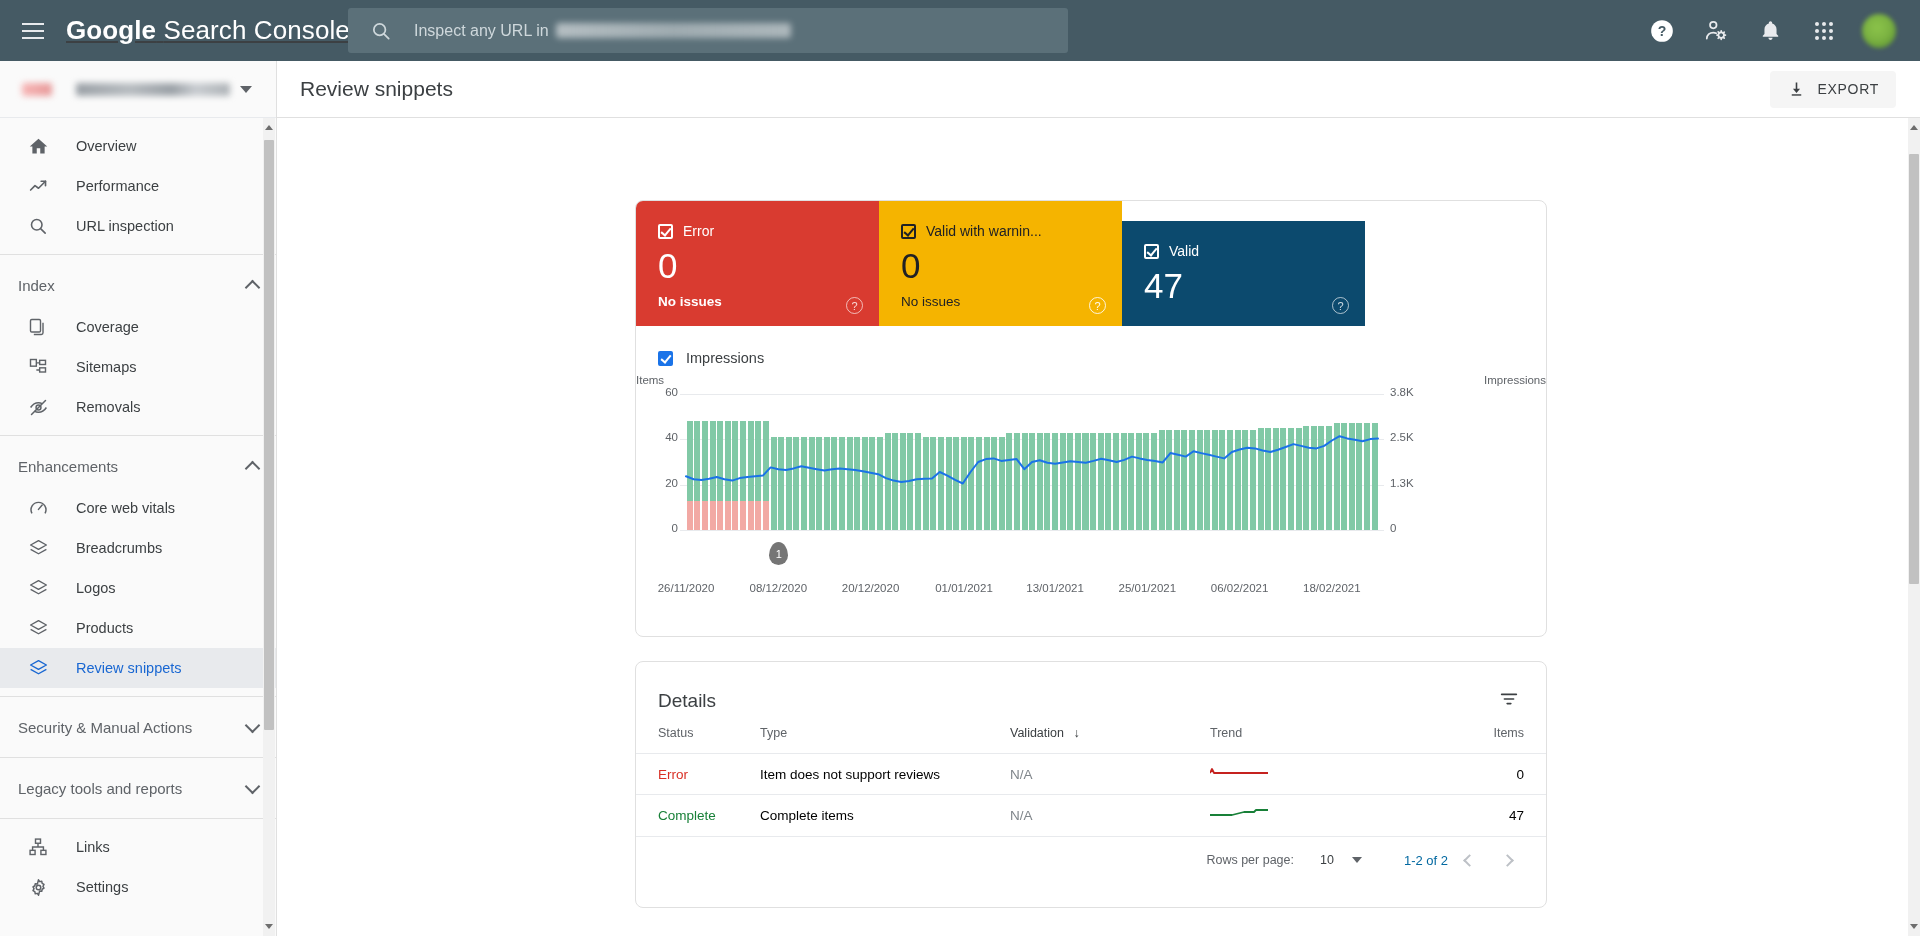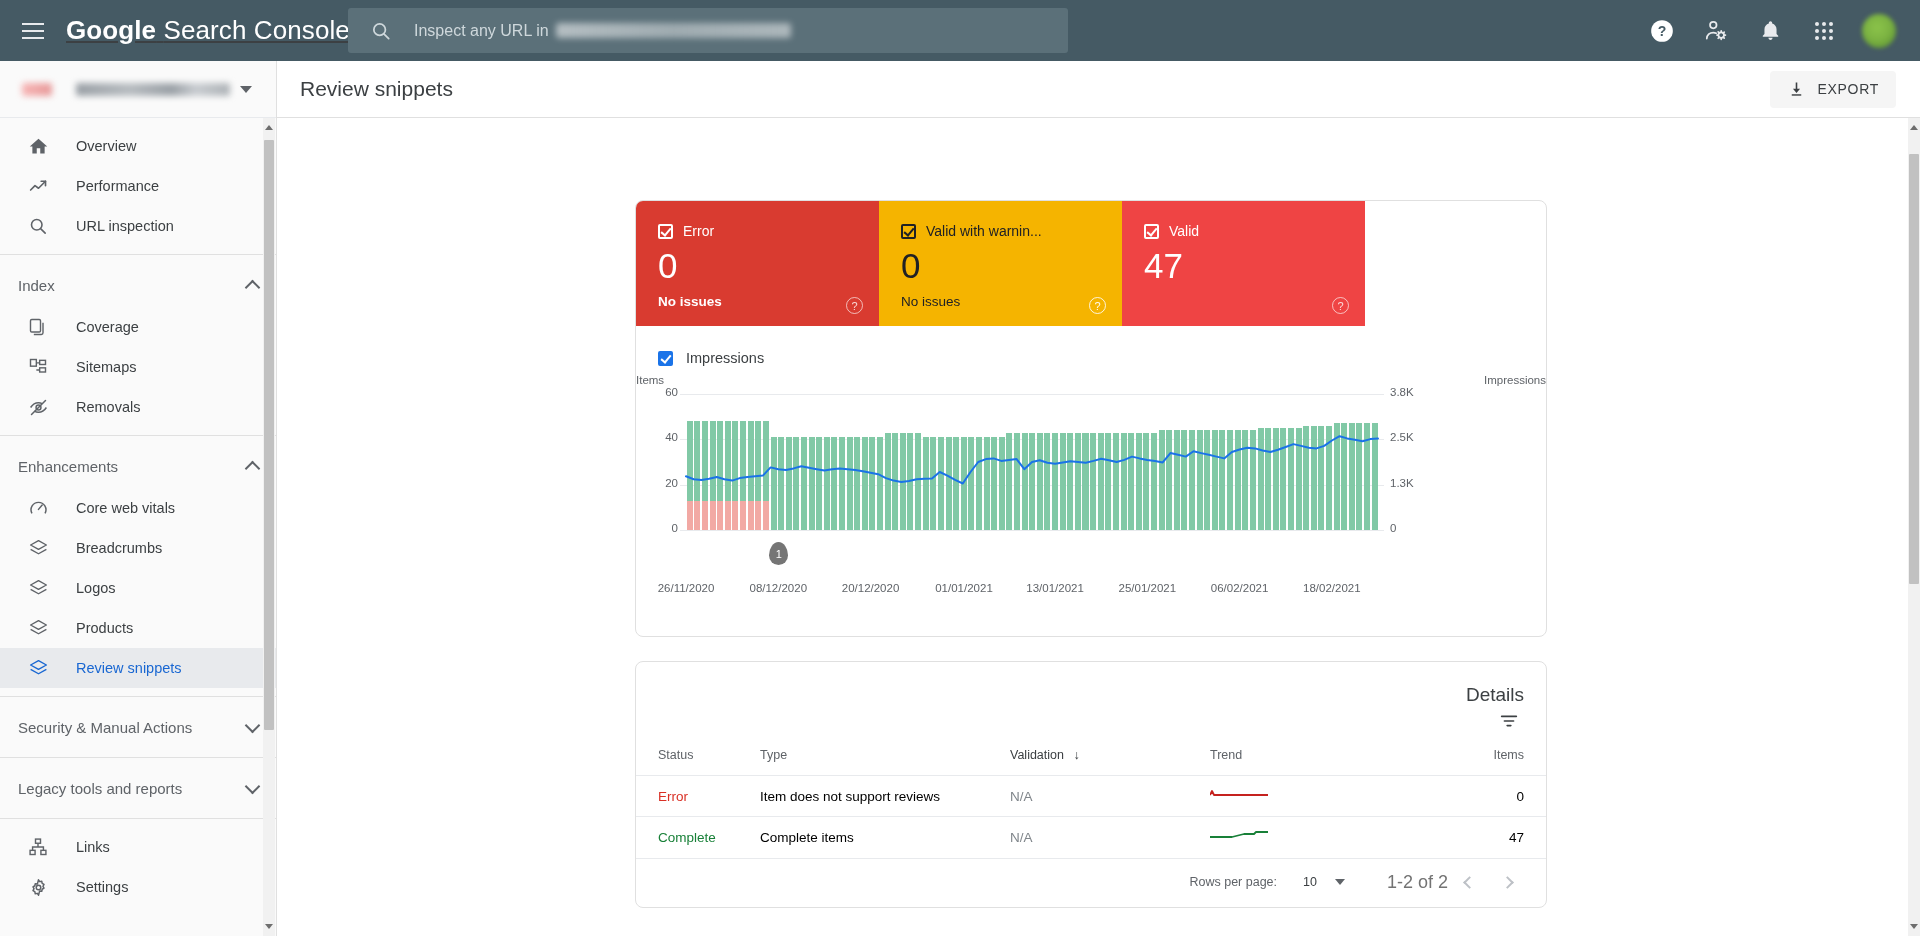--- a/index.html
+++ b/index.html
@@ -89,21 +89,21 @@
   #content-thumb { position: absolute; left: 1px; top: 36px; width: 10px; height: 430px; background: #c1c1c1; border-radius: 1px; }
 
   .card { position: absolute; background: #fff; border: 1px solid #e0e0e0; border-radius: 8px; }
 
   
   #chart-card { left: 358px; top: 82px; width: 912px; height: 437px; overflow: hidden; }
   #status-strip { display: flex; height: 125px; }
   .scard { width: 243px; padding: 22px 20px 0 22px; position: relative; }
   .scard.err { background: #d93b30; }
   .scard.warn { background: #f5b400; }
-  .scard.ok { background: #ef4444; }
+  .scard.ok { background: #0c4a6e; margin-top: 20px; }
   .scard .row1 { display: flex; align-items: center; gap: 10px; }
   .cbox { width: 15px; height: 15px; border: 2px solid #fff; border-radius: 2px; position: relative; flex: none; }
   .cbox.dark { border-color: #202124; }
   .cbox:after { content: ""; position: absolute; left: 3px; top: 0px; width: 4px; height: 8px;
     border: solid #fff; border-width: 0 2px 2px 0; transform: rotate(40deg); }
   .cbox.dark:after { border-color: #202124; }
   .scard .cname { font-size: 14px; color: #fff; white-space: nowrap; }
   .scard.warn .cname { color: #202124; }
   .scard .num { font-size: 35px; color: #fff; margin-top: 8px; font-weight: 400; line-height: 1.1; }
   .scard.warn .num { color: #202124; }
@@ -130,37 +130,37 @@
   .bseg.green { background: #81c9a6; }
   .bseg.red { background: #f2a9a4; }
   #line-svg { position: absolute; left: 0; top: 0; width: 692px; height: 136px; overflow: visible; }
   #xlabels { position: absolute; left: 50px; top: 202px; width: 692px; height: 20px; }
   .xlab { position: absolute; font-size: 11.5px; color: #5f6368; transform: translateX(-50%); white-space: nowrap; }
   #annot { position: absolute; width: 19px; height: 23px; background: #757575; border-radius: 50% 50% 50% 50%/58% 58% 42% 42%;
     color: #fff; font-size: 11px; display: flex; align-items: center; justify-content: center; cursor: pointer; }
 
   
   #details-card { left: 358px; top: 543px; width: 912px; height: 247px; }
-  #details-head { display: flex; align-items: flex-end; padding: 22px 22px 0 22px; flex-direction: column; }
+  #details-head { display: flex; align-items: center; padding: 22px 22px 0 22px; }
   #details-title { font-size: 19px; color: #3c4043; flex: 1; }
   table { width: 100%; border-collapse: collapse; margin-top: 0; table-layout: fixed; }
   th { font-size: 12.5px; color: #5f6368; font-weight: 400; text-align: left; padding: 8px 0 13px 0; }
   th.sorted { color: #3c4043; }
   th.num, td.num { text-align: right; }
   tbody tr { border-top: 1px solid #e8eaed; }
   td { font-size: 13.5px; color: #000000; height: 41px; vertical-align: middle; }
   td.st-error { color: #d93025; cursor: pointer; }
   td.st-complete { color: #188038; cursor: pointer; }
   #pager { display: flex; align-items: center; justify-content: flex-end; gap: 4px; padding: 0 22px; height: 48px;
     border-top: 1px solid #e8eaed; }
   #pager .rp { font-size: 12.5px; color: #5f6368; }
   #pager .rpv { font-size: 12.5px; color: #3c4043; margin-left: 22px; }
   #pager .tri { width: 0; height: 0; border-left: 5px solid transparent; border-right: 5px solid transparent;
     border-top: 6px solid #5f6368; margin-left: 14px; cursor: pointer; }
-  #pager .range { font-size: 18px; color: #737373; margin-left: 38px; }
+  #pager .range { font-size: 13px; color: #0369a1; margin-left: 38px; }
   .pchev { width: 34px; height: 34px; display: flex; align-items: center; justify-content: center; cursor: pointer; }
   .pchev:first-of-type { margin-left: 28px; }
   .pchev i { width: 9px; height: 9px; border-top: 2px solid #bdc1c6; border-right: 2px solid #bdc1c6; display: block; }
   .pchev.prev i { transform: rotate(-135deg); }
   .pchev.next i { transform: rotate(45deg); }
 </style>
 </head>
 <body>
 
 <div id="topbar">

